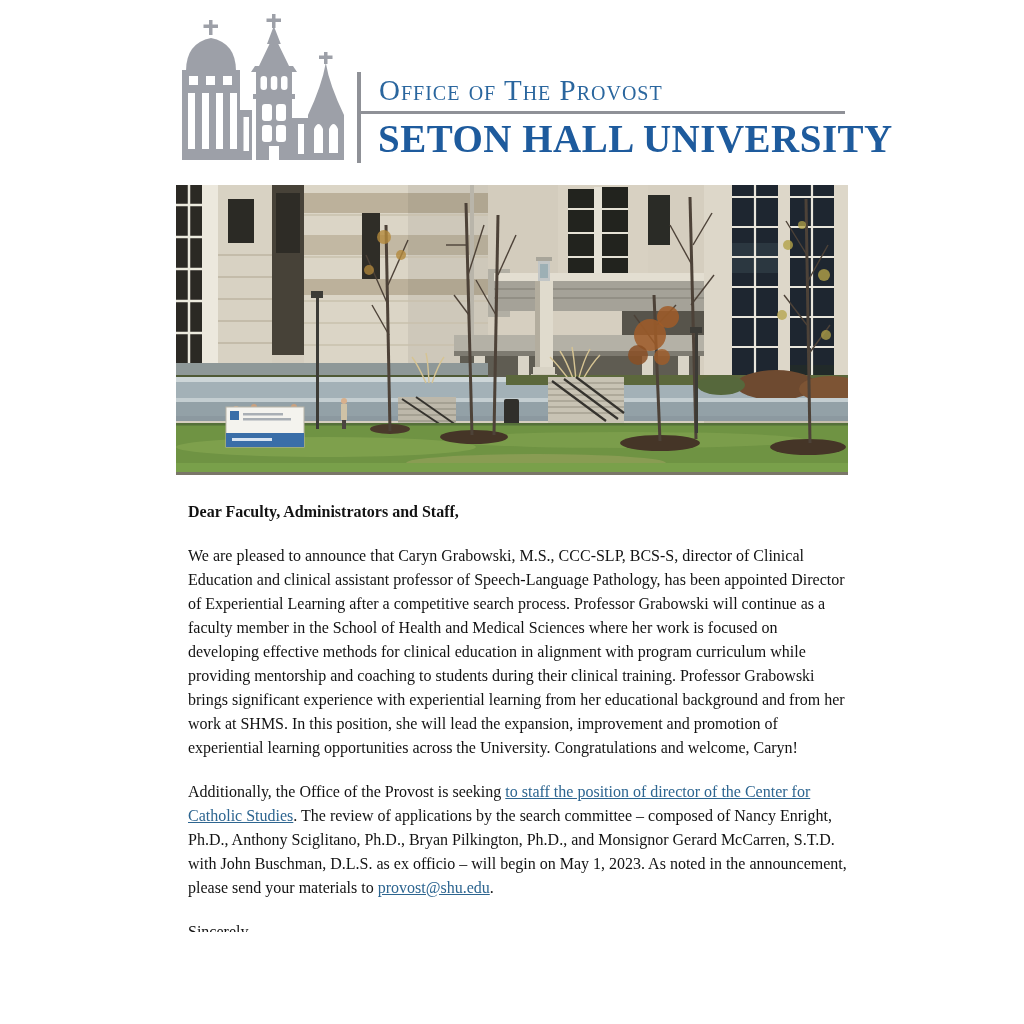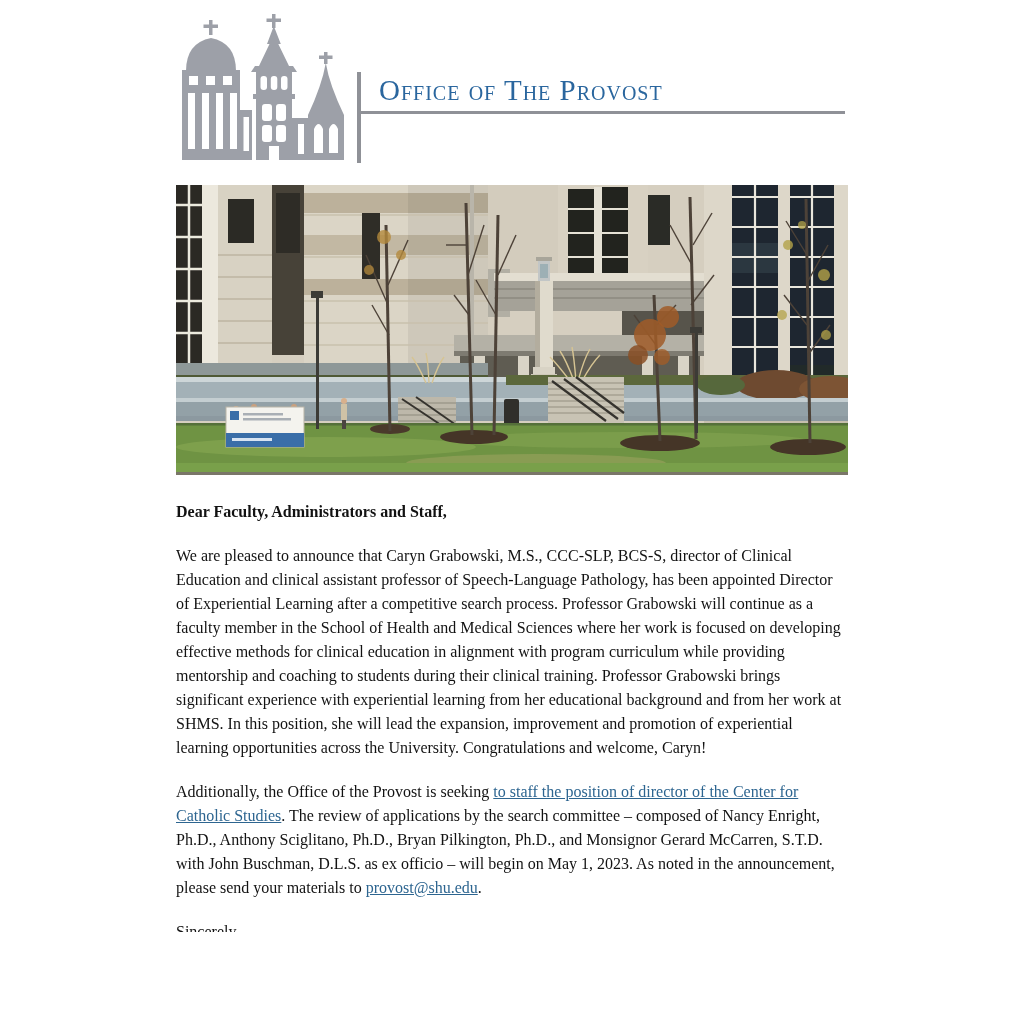--- a/index.html
+++ b/index.html
@@ -7,21 +7,21 @@
   
   .crest{position:absolute;left:176px;top:13px;width:168px;height:147px;}
   .vbar{position:absolute;left:357px;top:72px;width:4px;height:91px;background:var(--divider-gray,#8f9197);}
   .office-line{position:absolute;left:379px;top:73px;width:470px;font-variant:small-caps;font-size:29px;line-height:34px;letter-spacing:1px;color:var(--office-blue,#2a669e);white-space:nowrap;}
   .hrule{position:absolute;left:358px;top:111px;width:487px;height:2.5px;background:var(--divider-gray,#8f9197);}
   .university-line{position:absolute;left:378px;top:118px;width:470px;font-weight:bold;font-size:39px;line-height:42px;letter-spacing:.5px;color:var(--university-blue,#1e5b9d);white-space:nowrap;}
   
   .photo{position:absolute;left:176px;top:185px;width:672px;height:290px;display:block;}
   
   .letter{position:absolute;left:176px;top:479px;width:672px;padding-top:21px;font-size:16px;line-height:24px;color:var(--text-color,#121212);}
-  .letter p{margin:0 0 20px 0;}
+  .letter p{margin:0 0 20px 12px;}
   .letter p.bold{font-weight:bold;}
   .letter a{color:var(--link-blue,#2d6590);text-decoration:underline;cursor:pointer;}
 </style>
 </head>
 <body>
 
 <div class="canvas">
 
   <svg class="crest" viewBox="0 0 168 147" aria-hidden="true">
     <g fill="var(--crest-gray,#9da0a8)">
@@ -72,20 +72,21 @@
       <rect x="122" y="111" width="6" height="30"></rect>
 
       <path d="M138 116 Q142.5 106 147 116 L147 140 L138 140 Z"></path>
       <path d="M153 116 Q157.5 106 162 116 L162 140 L153 140 Z"></path>
     </g>
   </svg>
 
   <div class="vbar"></div>
   <div class="office-line">Office of The Provost</div>
   <div class="hrule"></div>
+  <div class="university-line">SETON HALL UNIVERSITY</div>
 
   <svg class="photo" viewBox="0 0 672 290" preserveAspectRatio="none" aria-hidden="true">
     <g>
       <rect x="0" y="0" width="672" height="290" fill="#d6cfc0"></rect>
 
       <rect x="0" y="0" width="26" height="178" fill="#2b2924"></rect>
       <g stroke="#eceade" stroke-width="2.5">
         <line x1="0" y1="20" x2="26" y2="20"></line>
           <line x1="0" y1="52" x2="26" y2="52"></line>
           <line x1="0" y1="84" x2="26" y2="84"></line>

